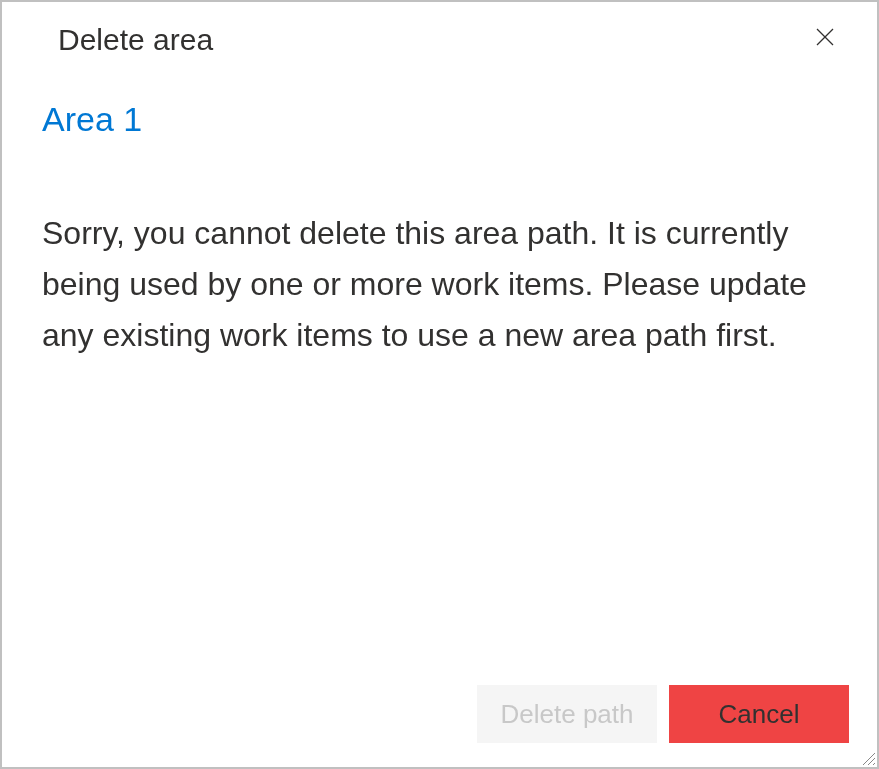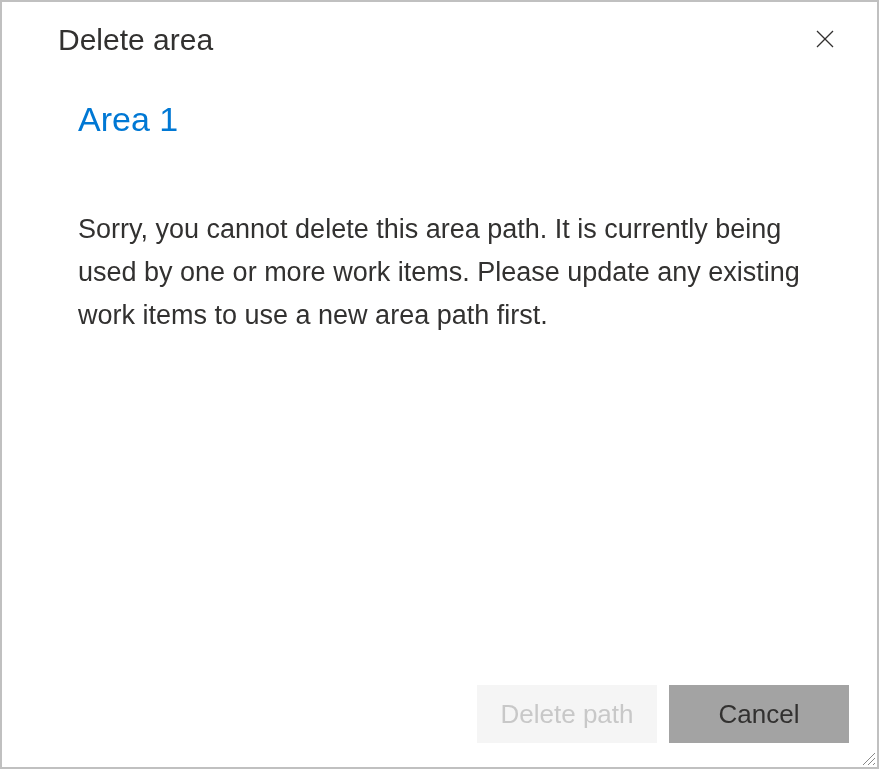--- a/index.html
+++ b/index.html
@@ -22,21 +22,21 @@
       border: 2px solid #c0c0c0;
       background: #fff;
       position: relative;
       display: flex;
       flex-direction: column;
     }
     
     .dialog-header {
       display: flex;
       justify-content: space-between;
-      align-items: center;
+      align-items: flex-start;
       padding: 18px 36px 0 56px;
     }
     
     .dialog-title {
       font-size: 30px;
       font-weight: 400;
       color: #323130;
       line-height: 1.3;
     }
     
@@ -53,33 +53,33 @@
       justify-content: center;
     }
     
     .close-button svg {
       width: 18px;
       height: 18px;
     }
     
     .dialog-content {
       flex: 1;
-      padding: 40px 56px 0 76px;
+      padding: 40px 56px 0 40px;
     }
     
     .area-name {
       font-size: 34px;
       font-weight: 400;
       color: #0078d4;
       margin-bottom: 68px;
       line-height: 1.2;
     }
     
     .message-text {
-      font-size: 27px;
+      font-size: 32px;
       font-weight: 400;
       color: #323130;
       line-height: 1.6;
       max-width: 770px;
       margin-top: 27px;
     }
     
     .dialog-footer {
       display: flex;
       justify-content: flex-end;
@@ -97,21 +97,21 @@
       padding: 0 20px;
     }
     
     .btn-disabled {
       background: #f5f5f5;
       color: #c8c8c8;
       cursor: not-allowed;
     }
     
     .btn-cancel {
-      background: #a3a3a3;
+      background: #ef4444;
       color: #323130;
     }
     
     .resize-handle {
       position: absolute;
       bottom: 2px;
       right: 2px;
       width: 16px;
       height: 16px;
       cursor: nwse-resize;

